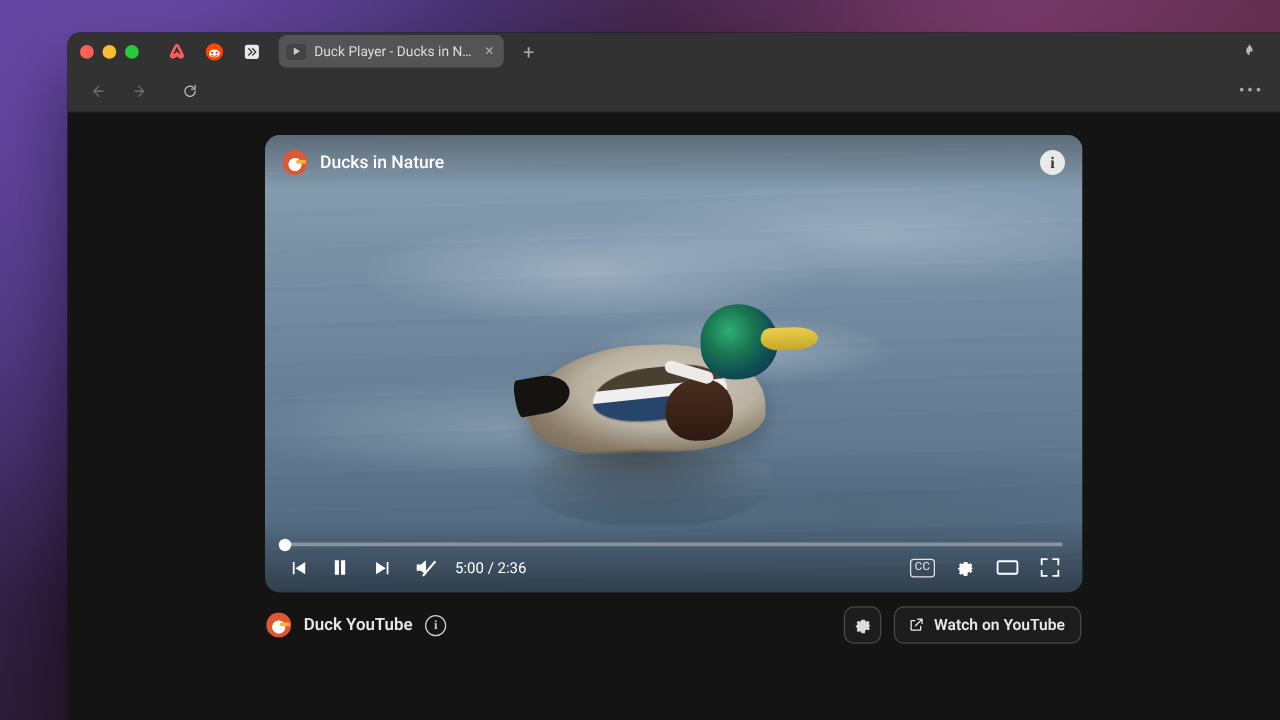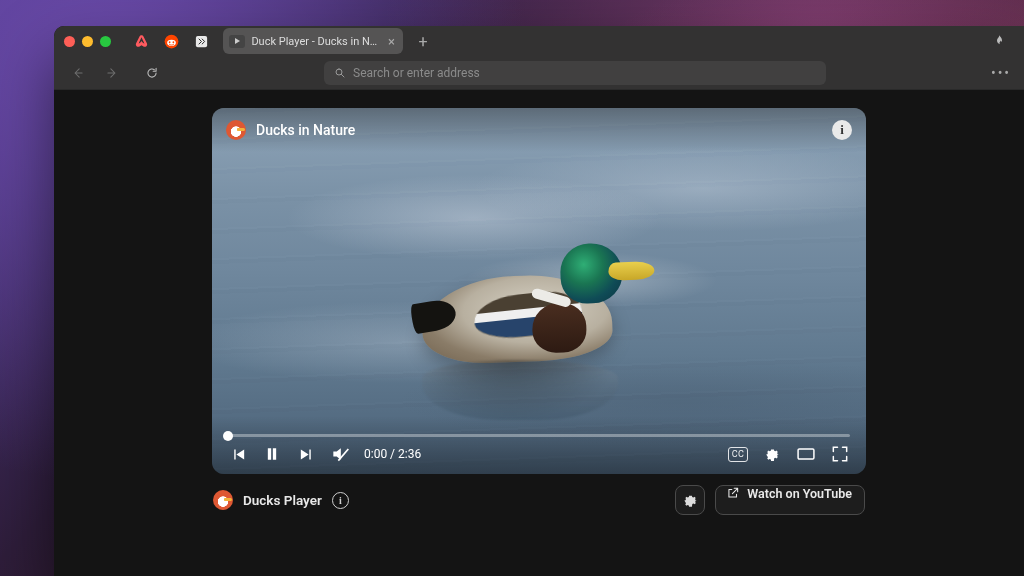--- a/index.html
+++ b/index.html
@@ -267,21 +267,21 @@
   }
   .below .right { margin-left:auto; display:flex; gap:10px; align-items:center;}
   .settings-btn{
     width:30px; height:30px; border:1px solid #4a4a4a; border-radius:8px;
     display:flex; align-items:center; justify-content:center; background:#1d1d1d;
   }
   .settings-btn svg{ width:17px; height:17px; fill:#dcdcdc; }
   .watch-btn{
     height:30px; padding:0 12px 0 10px; border:1px solid #4a4a4a; border-radius:8px;
     background:#1d1d1d; color:#e9e9e9; font-size:12.5px; font-weight:600;
-    display:flex; align-items:flex-start; gap:7px;
+    display:flex; align-items:center; gap:7px;
   }
   .watch-btn svg{ width:14px; height:14px; stroke:#e9e9e9; fill:none; stroke-width:1.8; }
 </style>
 </head>
 <body>
 
 <div class="browser">
 
   <div class="tab-strip">
     <div class="traffic-lights">
@@ -340,26 +340,20 @@
       <svg viewBox="0 0 24 24">
           <path d="M10 5l7 7-7 7M17 12H5" stroke-linecap="round" stroke-linejoin="round"></path>
         </svg>
     </div>
     <div class="nav-btn" style="margin-left:6px">
       <svg viewBox="0 0 24 24">
           <path d="M19 12a7 7 0 1 1-2.7-5.5M19 4v5h-5" stroke-linecap="round" stroke-linejoin="round"></path>
         </svg>
     </div>
 
-    <div class="address">
-      <svg viewBox="0 0 24 24">
-          <path d="M10 4a6 6 0 1 1 0 12 6 6 0 0 1 0-12zm10 16l-5.2-5.2" stroke="#9a9a9a" stroke-width="2" fill="none" stroke-linecap="round"></path>
-        </svg>
-      <input type="text" placeholder="Search or enter address" style="">
-    </div>
 
     <div class="overflow">•••</div>
   </div>
 
   <div class="content">
 
     <div class="player">
       <div class="water"></div>
       <div class="ripple"></div>
       <div class="duck">
@@ -400,21 +394,21 @@
                 <path d="M16 5h2v14h-2zM4 5v14l11-7z"></path>
               </svg>
           </div>
           <div class="ctrl">
             <svg viewBox="0 0 24 24">
                 <path d="M4 9h4l5-4v14l-5-4H4z"></path>
                 <path d="M22 6L10 20" stroke="#fff" stroke-width="2"></path>
               </svg>
           </div>
           <span>
-            <span>0:00</span><span> / </span><span>2:36</span>
+            <span>5:00</span><span> / </span><span>2:36</span>
           </span>
 
           <div class="spacer"></div>
 
           <div class="cc-box">CC</div>
           <div class="ctrl small">
             <svg viewBox="0 0 24 24">
                 <path d="M12 8a4 4 0 1 1 0 8 4 4 0 0 1 0-8zm9 4l-1.8.4a7.2 7.2 0 0 1-.7 1.7l1 1.6-1.8 1.8-1.6-1a7.2 7.2 0 0 1-1.7.7L14 21h-4l-.4-1.8a7.2 7.2 0 0 1-1.7-.7l-1.6 1-1.8-1.8 1-1.6a7.2 7.2 0 0 1-.7-1.7L3 12l1.8-.4c.2-.6.4-1.2.7-1.7l-1-1.6L6.3 6.5l1.6 1c.5-.3 1.1-.5 1.7-.7L10 5h4l.4 1.8c.6.2 1.2.4 1.7.7l1.6-1 1.8 1.8-1 1.6c.3.5.5 1.1.7 1.7L21 12z"></path>
               </svg>
           </div>
@@ -427,21 +421,21 @@
             <svg viewBox="0 0 24 24">
                 <path d="M4 9V4h5M20 9V4h-5M4 15v5h5M20 15v5h-5" fill="none" stroke="#fff" stroke-width="1.8" stroke-linecap="round"></path>
               </svg>
           </div>
         </div>
       </div>
     </div>
 
     <div class="below">
       <span class="ddg-dot"></span>
-      <span class="app-name">Ducks Player</span>
+      <span class="app-name">Duck YouTube</span>
       <span class="info-outline">i</span>
 
       <div class="right">
         <div class="settings-btn">
           <svg viewBox="0 0 24 24">
               <path d="M12 8.5a3.5 3.5 0 1 1 0 7 3.5 3.5 0 0 1 0-7zm9 3.5l-1.7.4a7.5 7.5 0 0 1-.7 1.7l1 1.5-1.8 1.8-1.5-1a7.5 7.5 0 0 1-1.7.7L14 20.7h-4l-.4-1.7a7.5 7.5 0 0 1-1.7-.7l-1.5 1-1.8-1.8 1-1.5a7.5 7.5 0 0 1-.7-1.7L3.3 12l1.7-.4c.2-.6.4-1.1.7-1.7l-1-1.5L6.5 6.6l1.5 1a7.5 7.5 0 0 1 1.7-.7L10 5.3h4l.4 1.6c.6.2 1.1.4 1.7.7l1.5-1 1.8 1.8-1 1.5c.3.6.5 1.1.7 1.7l1.6.4z"></path>
             </svg>
         </div>
         <button class="watch-btn">
           <svg viewBox="0 0 24 24">

